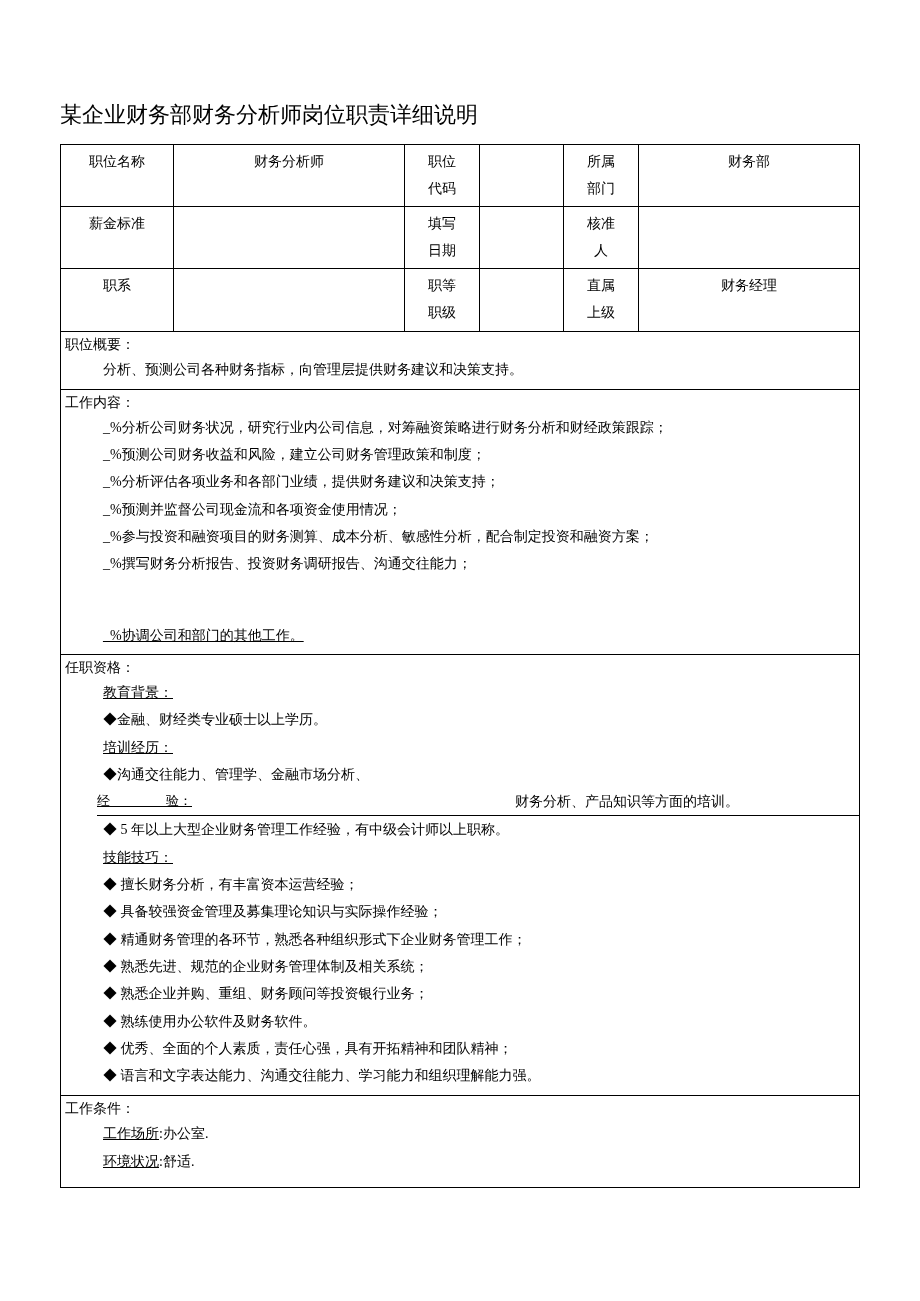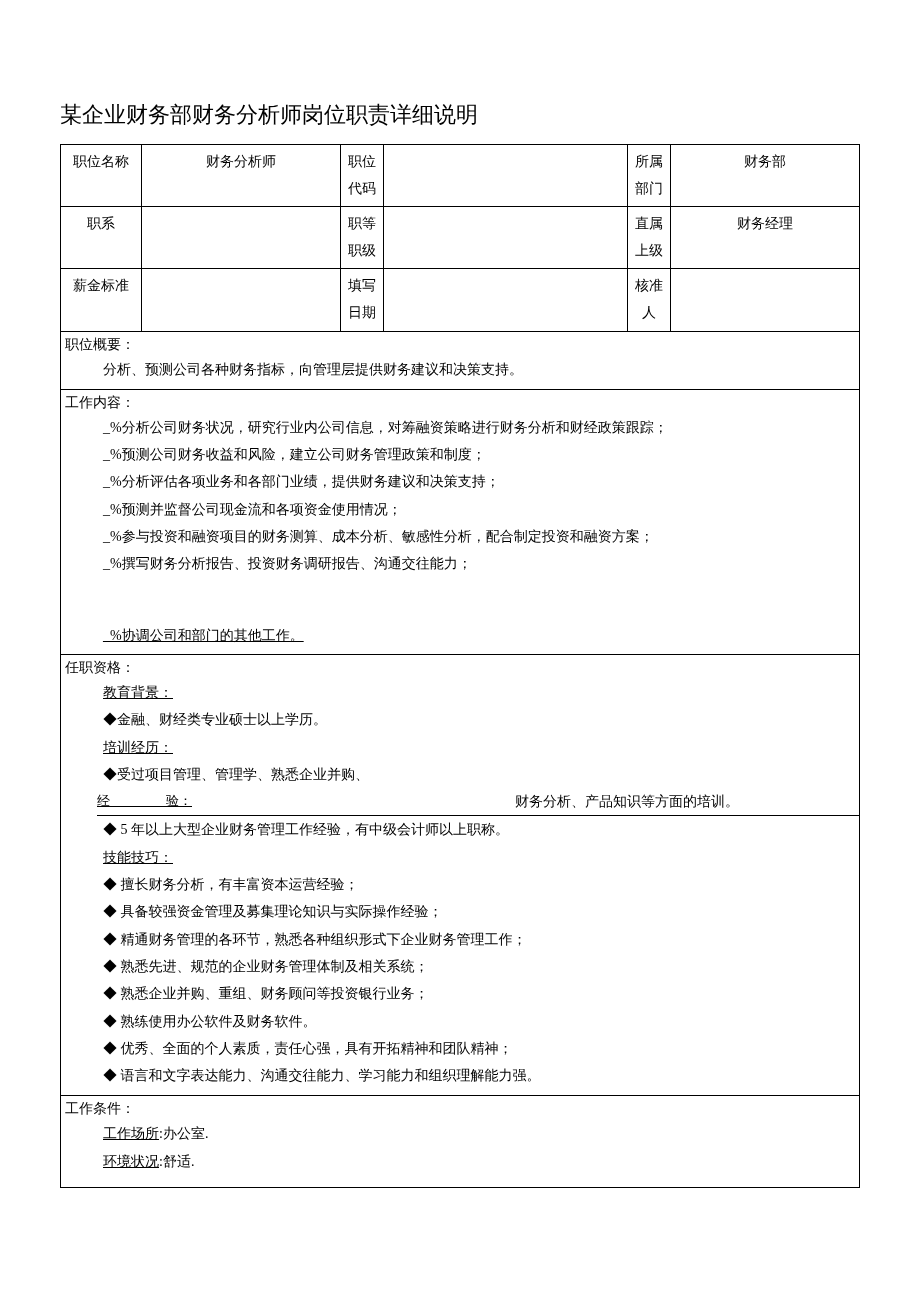--- a/index.html
+++ b/index.html
@@ -20,21 +20,21 @@
     margin: 60px 0 14px 0;
     font-family: "SimSun", "宋体", serif;
   }
   table.header {
     border-collapse: collapse;
     width: 100%;
     table-layout: fixed;
   }
   table.header td {
     border: 1px solid #000;
-    padding: 4px 4px;
+    padding: 4px 20px;
     vertical-align: top;
     line-height: 1.9;
   }
   td.lbl {
     text-align: center;
     width: 72px;
   }
   td.narrow {
     width: 34px;
     text-align: center;
@@ -73,34 +73,34 @@
     <tbody>
         <tr>
       <td class="lbl">职位名称</td>
       <td class="val" style="width:190px">财务分析师</td>
       <td class="narrow">职位代码</td>
       <td class="val"></td>
       <td class="narrow">所属部门</td>
       <td class="val" style="width:180px">财务部</td>
     </tr>
     <tr>
+      <td class="lbl">薪金标准</td>
+      <td class="val"></td>
+      <td class="narrow">填写日期</td>
+      <td class="val"></td>
+      <td class="narrow">核准人</td>
+      <td class="val"></td>
+    </tr>
+    <tr>
       <td class="lbl">职系</td>
       <td class="val"></td>
       <td class="narrow">职等职级</td>
       <td class="val"></td>
       <td class="narrow">直属上级</td>
       <td class="val">财务经理</td>
-    </tr>
-    <tr>
-      <td class="lbl">薪金标准</td>
-      <td class="val"></td>
-      <td class="narrow">填写日期</td>
-      <td class="val"></td>
-      <td class="narrow">核准人</td>
-      <td class="val"></td>
     </tr>
   </tbody>
     </table>
 
   <div class="section">
     <div class="section-hd">职位概要：</div>
     <div class="section-body">
       <div>分析、预测公司各种财务指标，向管理层提供财务建议和决策支持。</div>
     </div>
   </div>
@@ -117,21 +117,21 @@
         <div style="text-decoration: underline; margin-bottom: -1px; margin-top: 44px;">_%协调公司和部门的其他工作。</div>
       </div>
   </div>
 
   <div class="section">
     <div class="section-hd">任职资格：</div>
     <div class="section-body">
       <div><span class="u">教育背景：</span></div>
       <div>◆金融、财经类专业硕士以上学历。</div>
       <div><span class="u">培训经历：</span></div>
-      <div>◆受过项目管理、管理学、熟悉企业并购、</div>
+      <div>◆沟通交往能力、管理学、金融市场分析、</div>
       <div style="border-bottom:1px solid #000;display:flex;justify-content:space-between;margin-left:-6px;">
         <span style="font-size:13px;"><span class="u"><span style="letter-spacing:56px;">经</span>验：</span></span>
         <span style="padding-right:120px;">财务分析、产品知识等方面的培训。</span>
       </div>
       <div>◆ 5 年以上大型企业财务管理工作经验，有中级会计师以上职称。</div>
       <div><span class="u">技能技巧：</span></div>
       <div id="skill-items">
           <div>◆ 擅长财务分析，有丰富资本运营经验；</div>
           <div>◆ 具备较强资金管理及募集理论知识与实际操作经验；</div>
           <div>◆ 精通财务管理的各环节，熟悉各种组织形式下企业财务管理工作；</div>

